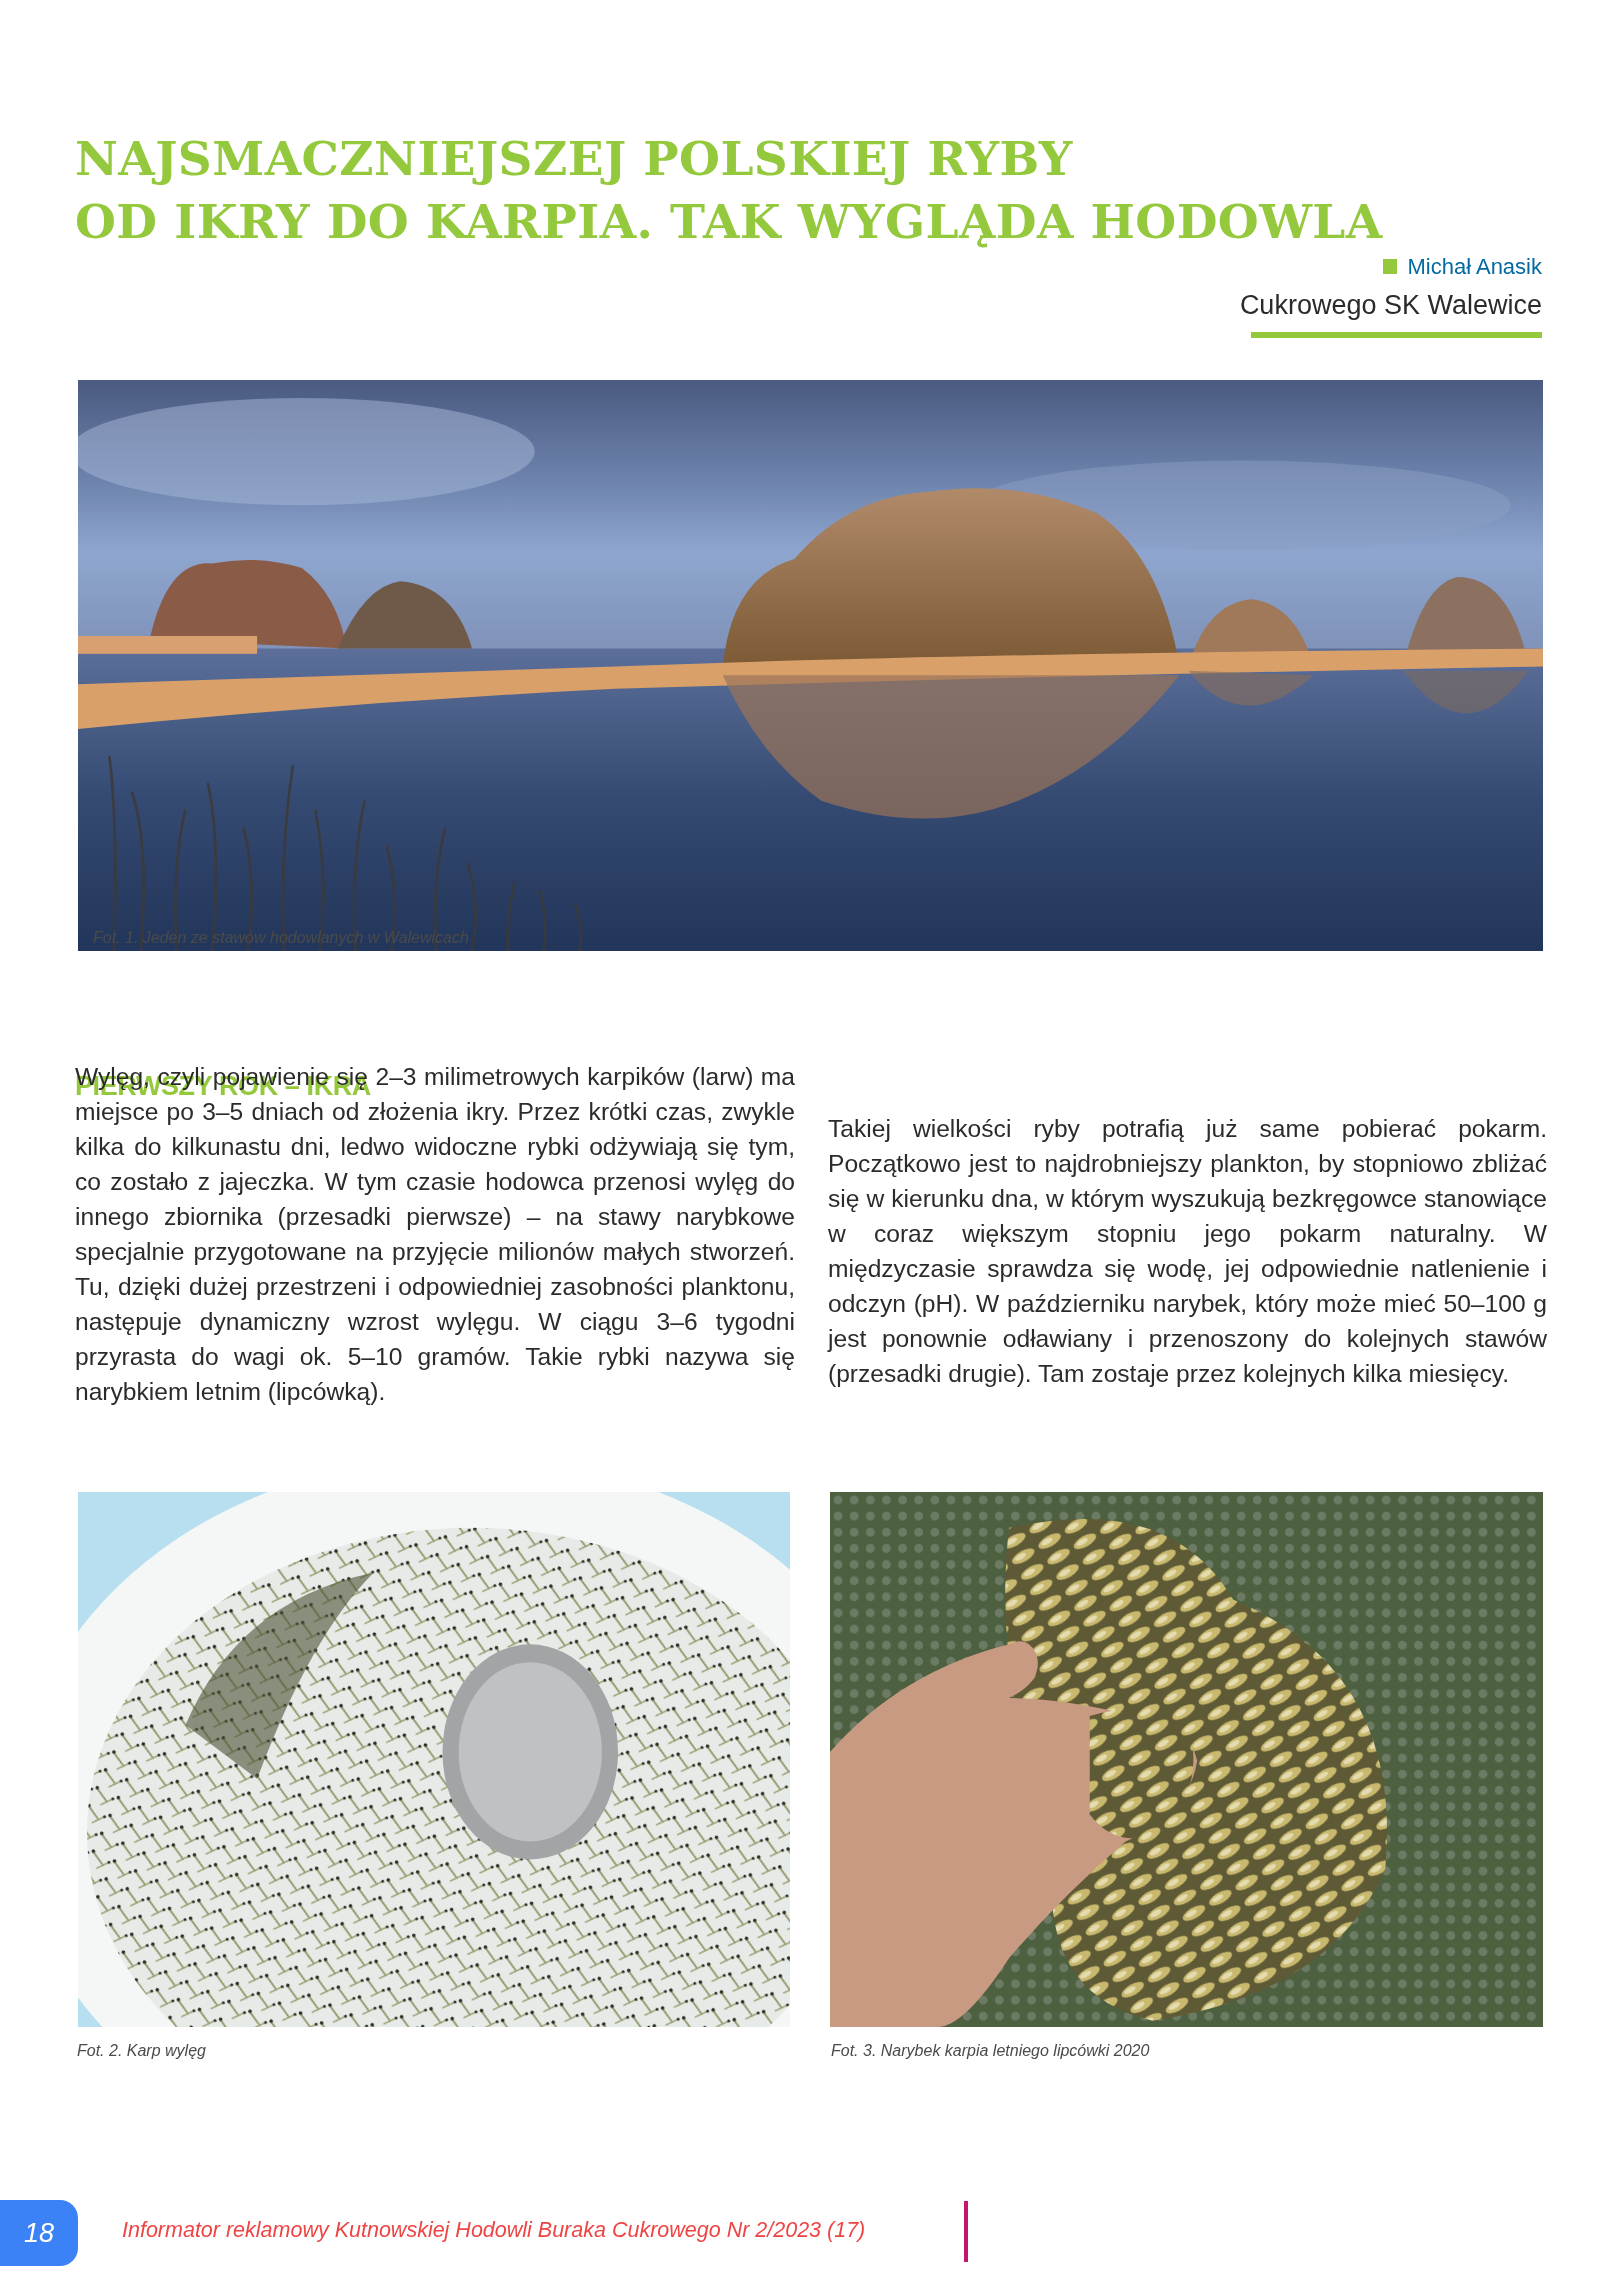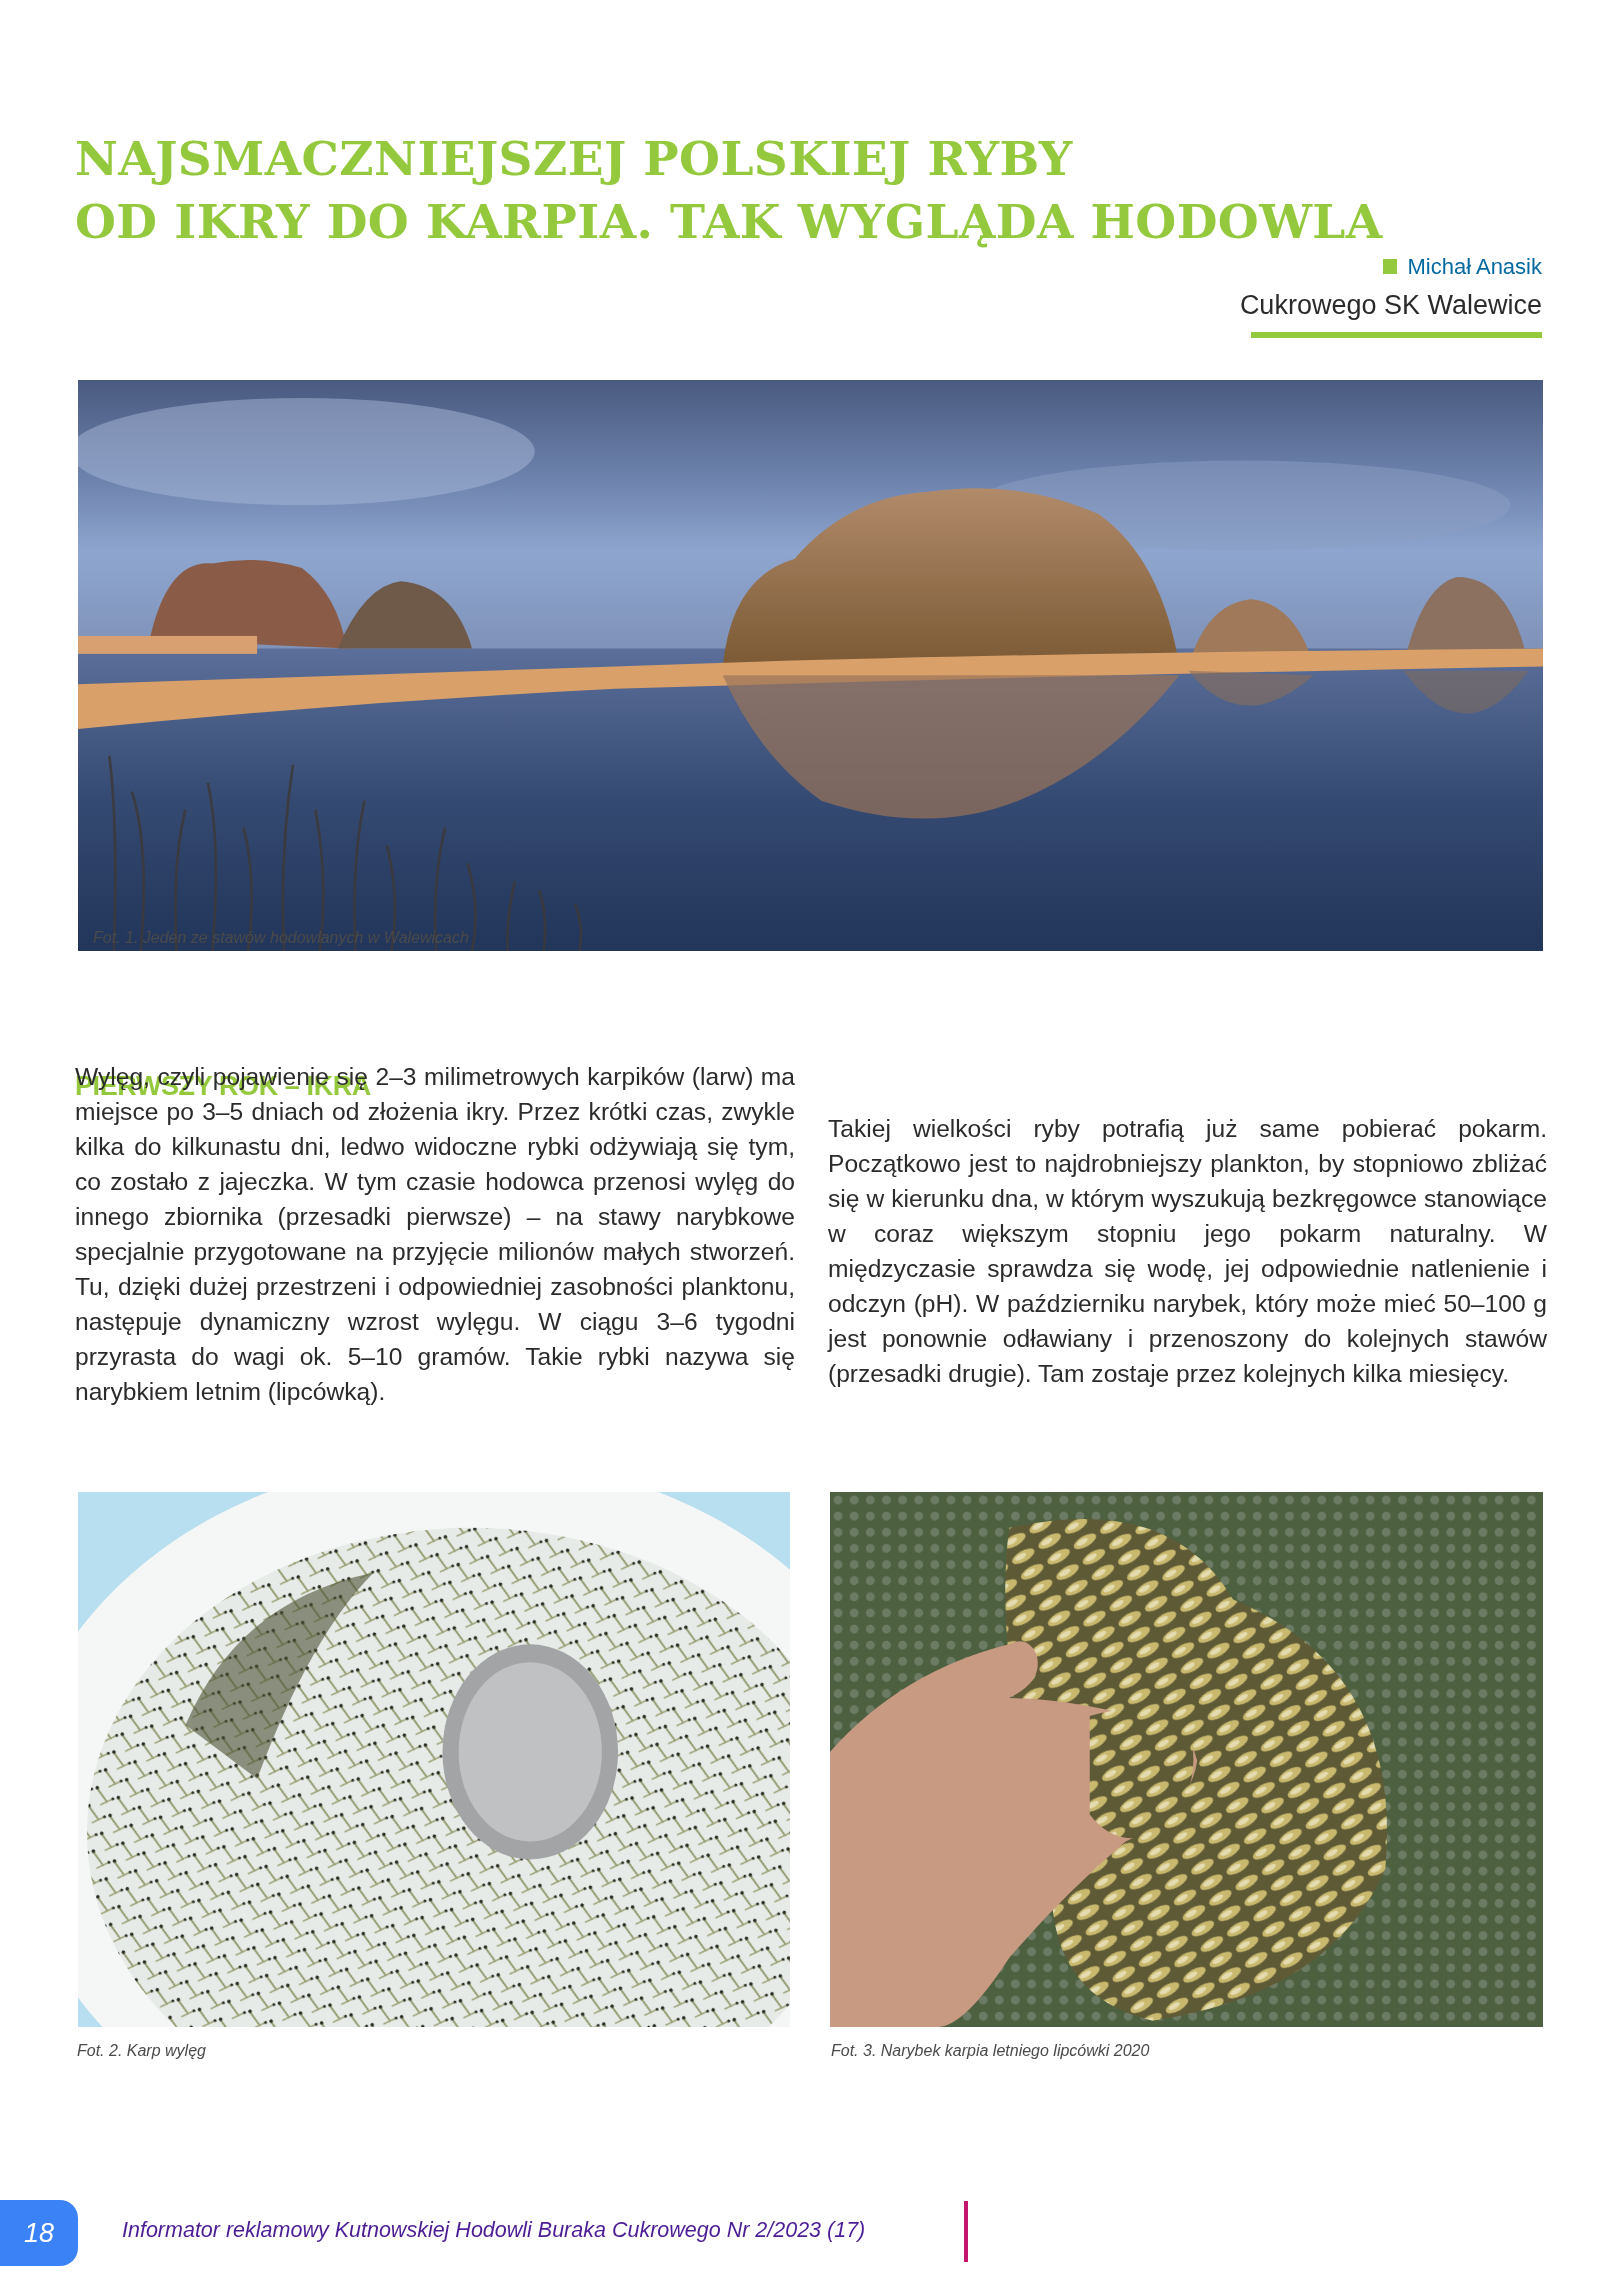--- a/index.html
+++ b/index.html
@@ -38,21 +38,21 @@
   .col { position: absolute; font-size: 24.6px; line-height: 35px; color: #2b2b2b; text-align: justify; hyphens: manual; }
   .col-left { left: 75px; top: 1059px; width: 720px; }
   .col-right { left: 828px; top: 1111px; width: 719px; }
 
   .footer-tab {
     position: absolute; left: 0; top: 2200px; width: 78px; height: 66px;
     background: #3b82f6; border-radius: 0 18px 18px 0;
     color: #ffffff; font-style: italic; font-size: 27px; display: flex; align-items: center; justify-content: center;
   }
   .footer-text {
-    position: absolute; left: 122px; top: 2218px; font-style: italic; font-size: 21.5px; color: #4c1d95; white-space: nowrap;
+    position: absolute; left: 122px; top: 2218px; font-style: italic; font-size: 21.5px; color: #ef4444; white-space: nowrap;
   }
   .footer-bar { position: absolute; left: 964px; top: 2201px; width: 3.6px; height: 61px; background: #c2176d; }
 </style>
 </head>
 <body>
 
 <h1 class="title">
   <span class="line">NAJSMACZNIEJSZEJ POLSKIEJ RYBY</span>
   <span class="line">OD IKRY DO KARPIA. TAK WYGLĄDA HODOWLA</span>
 </h1>

